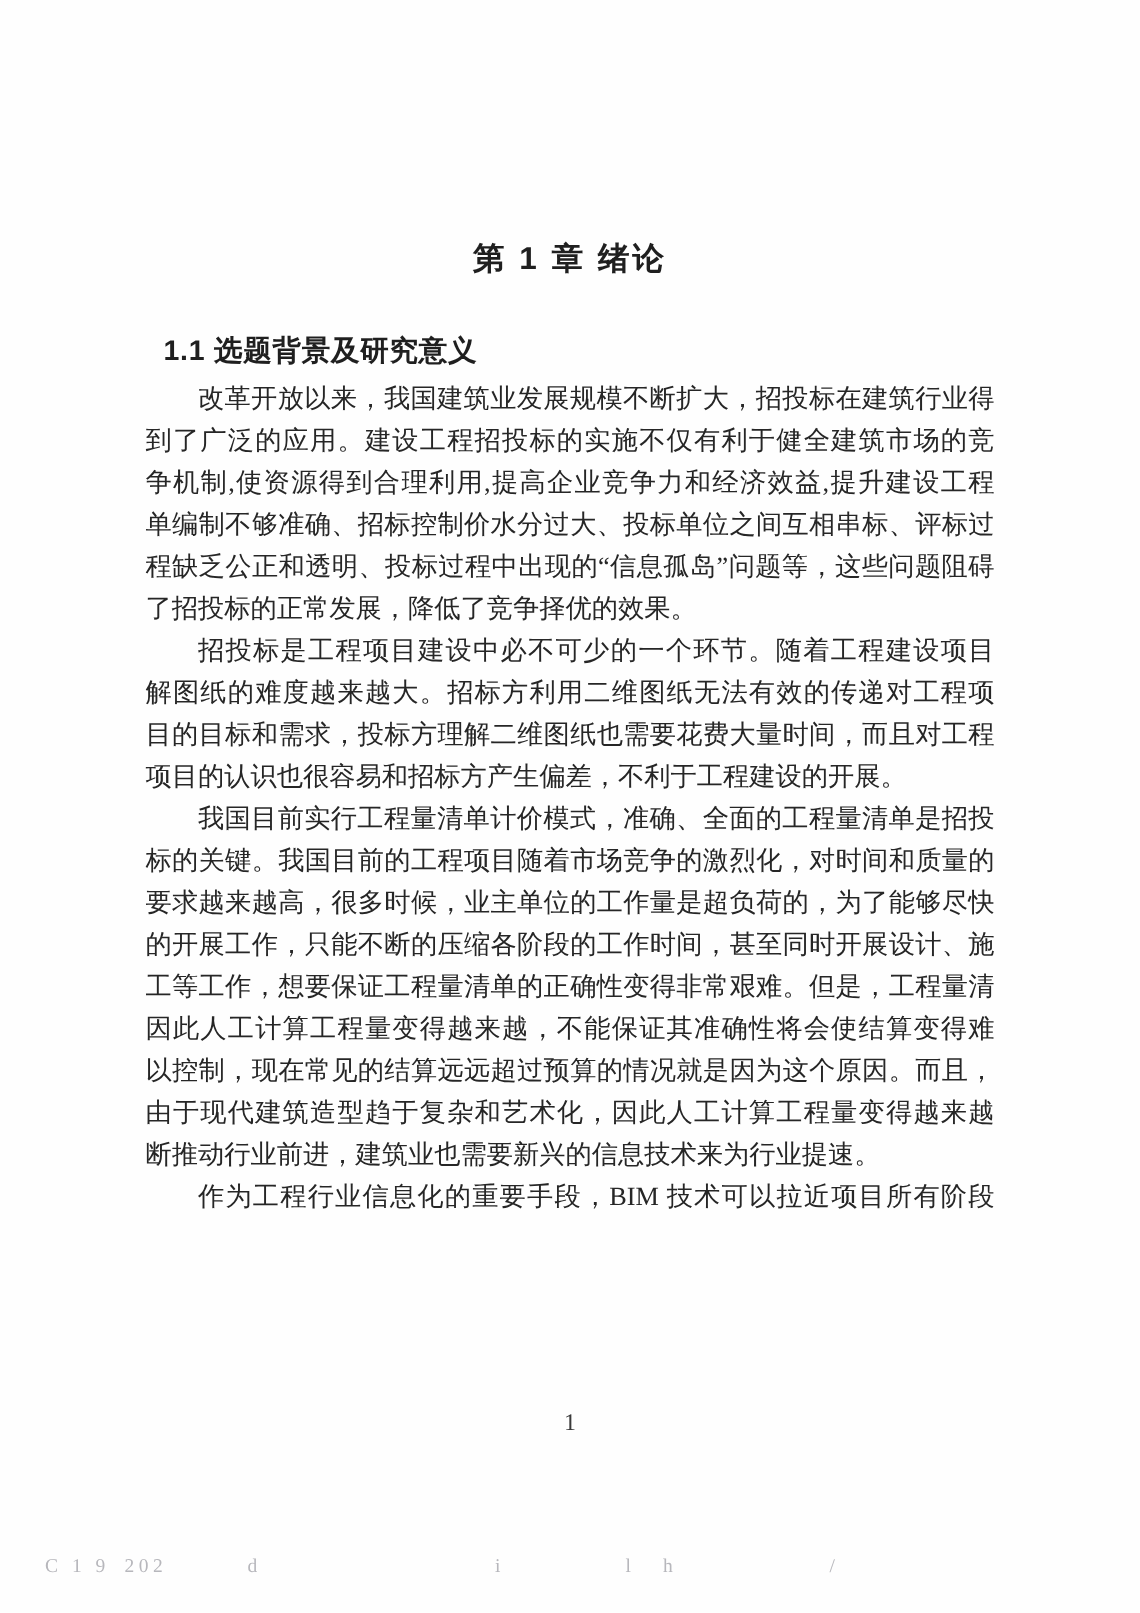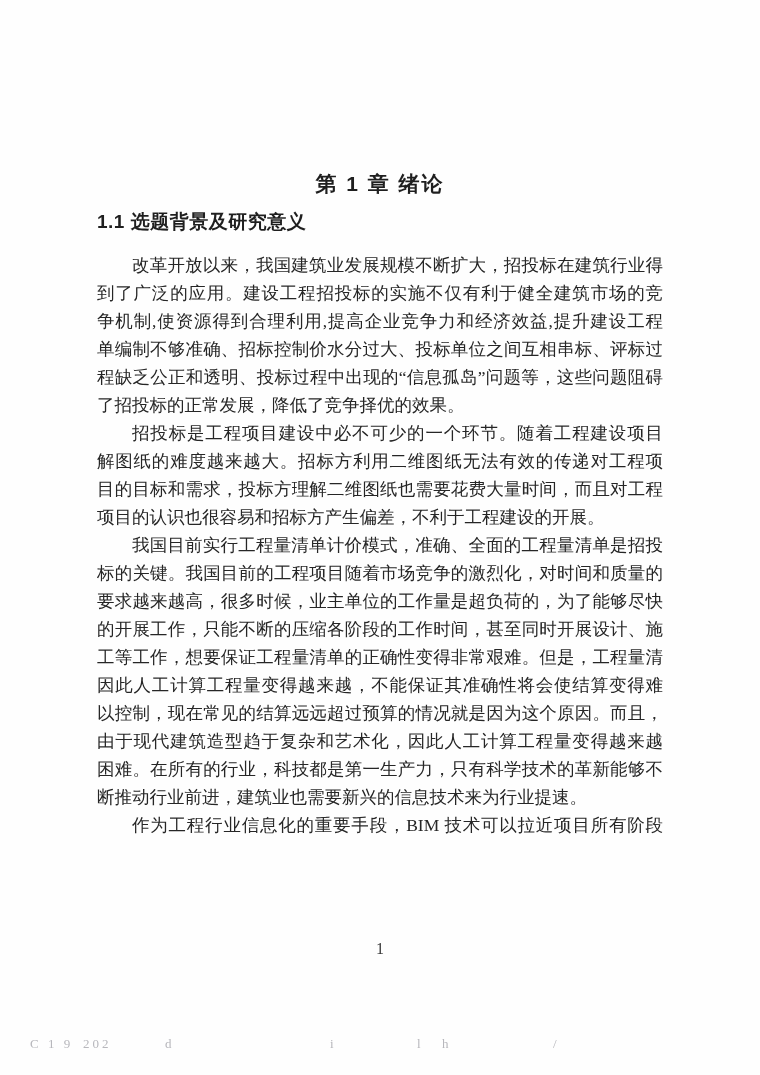--- a/index.html
+++ b/index.html
@@ -11,36 +11,36 @@
     position: relative;
     width: 760px;
     height: 1075px;
     background: #fefefe;
     overflow: hidden;
     font-family: "Liberation Serif", "DejaVu Serif", serif;
     color: #242424;
   }
   .chapter-title {
     position: absolute;
-    top: 170px;
+    top: 158px;
     left: 0;
     width: 760px;
     margin: 0;
     text-align: center;
     font-family: "Liberation Sans", "DejaVu Sans", sans-serif;
     font-size: 21px;
     font-weight: bold;
     letter-spacing: 2px;
     color: #1f1f1f;
   }
   .section-heading {
     position: absolute;
     top: 209px;
     left: 97px;
-    margin: 0;
+    margin: 12px;
     font-family: "Liberation Sans", "DejaVu Sans", sans-serif;
     font-size: 19px;
     font-weight: bold;
     letter-spacing: 0.5px;
     color: #1f1f1f;
   }
   .body-text {
     position: absolute;
     top: 251px;
     left: 97px;
@@ -113,21 +113,20 @@
 
     <div class="paragraph">
       <div class="line first">我国目前实行工程量清单计价模式，准确、全面的工程量清单是招投</div>
       <div class="line">标的关键。我国目前的工程项目随着市场竞争的激烈化，对时间和质量的</div>
       <div class="line">要求越来越高，很多时候，业主单位的工作量是超负荷的，为了能够尽快</div>
       <div class="line">的开展工作，只能不断的压缩各阶段的工作时间，甚至同时开展设计、施</div>
       <div class="line">工等工作，想要保证工程量清单的正确性变得非常艰难。但是，工程量清</div>
       <div class="line">因此人工计算工程量变得越来越，不能保证其准确性将会使结算变得难</div>
       <div class="line">以控制，现在常见的结算远远超过预算的情况就是因为这个原因。而且，</div>
       <div class="line">由于现代建筑造型趋于复杂和艺术化，因此人工计算工程量变得越来越</div>
-      <div class="line">困难。在所有的行业，科技都是第一生产力，只有科学技术的革新能够不</div>
       <div class="line lastline">断推动行业前进，建筑业也需要新兴的信息技术来为行业提速。</div>
     </div>
 
     <div class="paragraph">
       <div class="line first">作为工程行业信息化的重要手段，BIM 技术可以拉近项目所有阶段</div>
     </div>
 
   </div>
 
   <div class="page-number">1</div>

